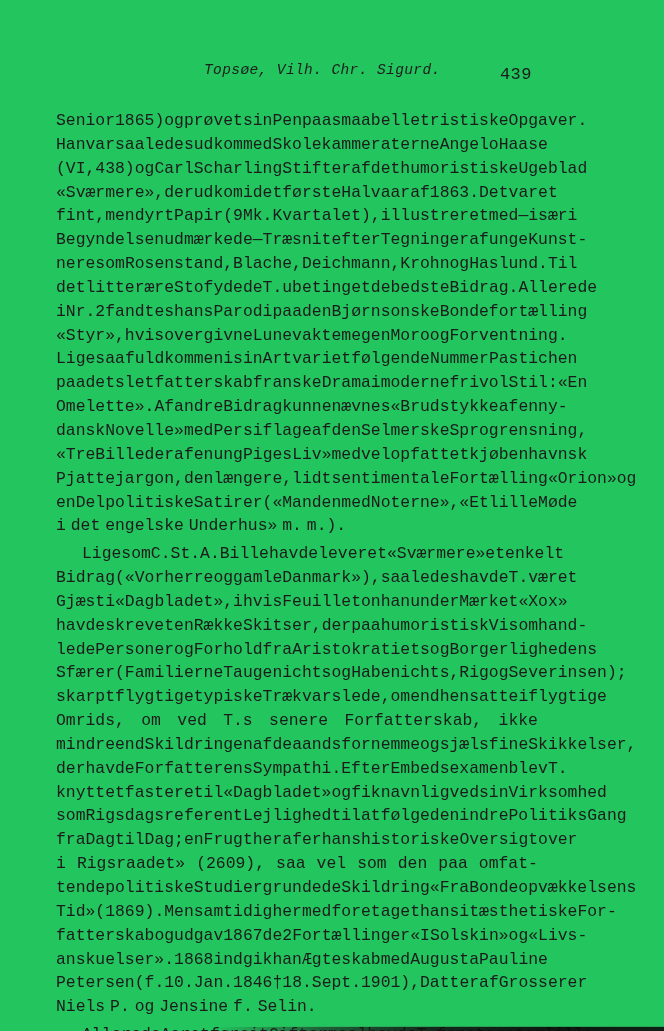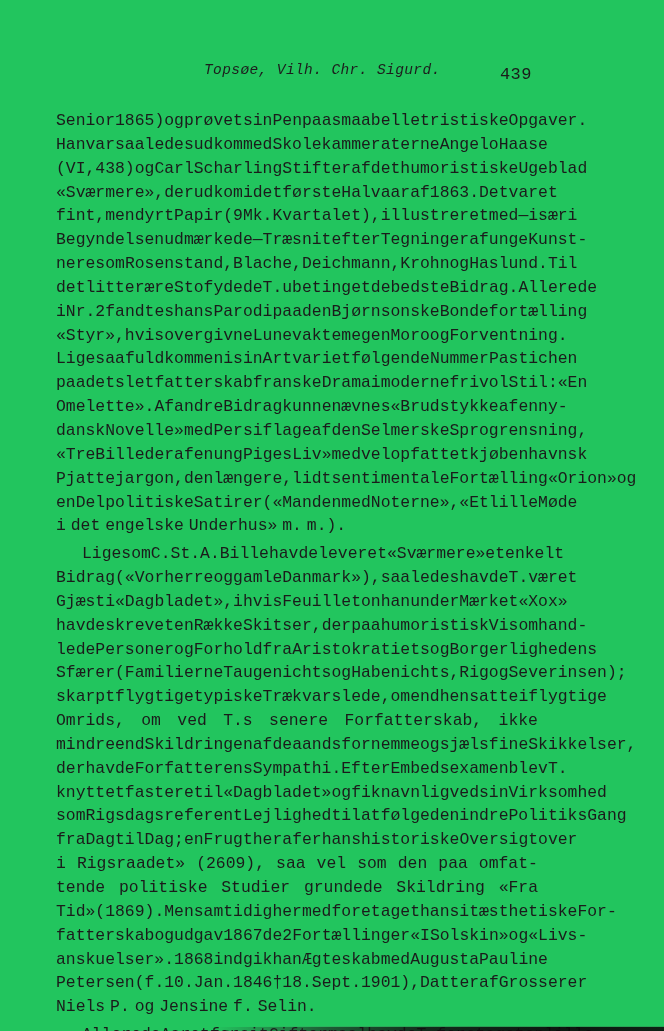--- a/index.html
+++ b/index.html
@@ -505,20 +505,21 @@
           <span class="w">paa</span>
           <span class="w">omfat-</span>
         </div>
         <div class="line">
           <span class="w">tende</span>
           <span class="w">politiske</span>
           <span class="w">Studier</span>
           <span class="w">grundede</span>
           <span class="w">Skildring</span>
           <span class="w">«Fra</span>
+          <span class="w">Bondeopvækkelsens</span>
         </div>
         <div class="line">
           <span class="w">Tid»</span>
           <span class="w">(1869).</span>
           <span class="w">Men</span>
           <span class="w">samtidig</span>
           <span class="w">hermed</span>
           <span class="w">foretaget</span>
           <span class="w">han</span>
           <span class="w">sit</span>

